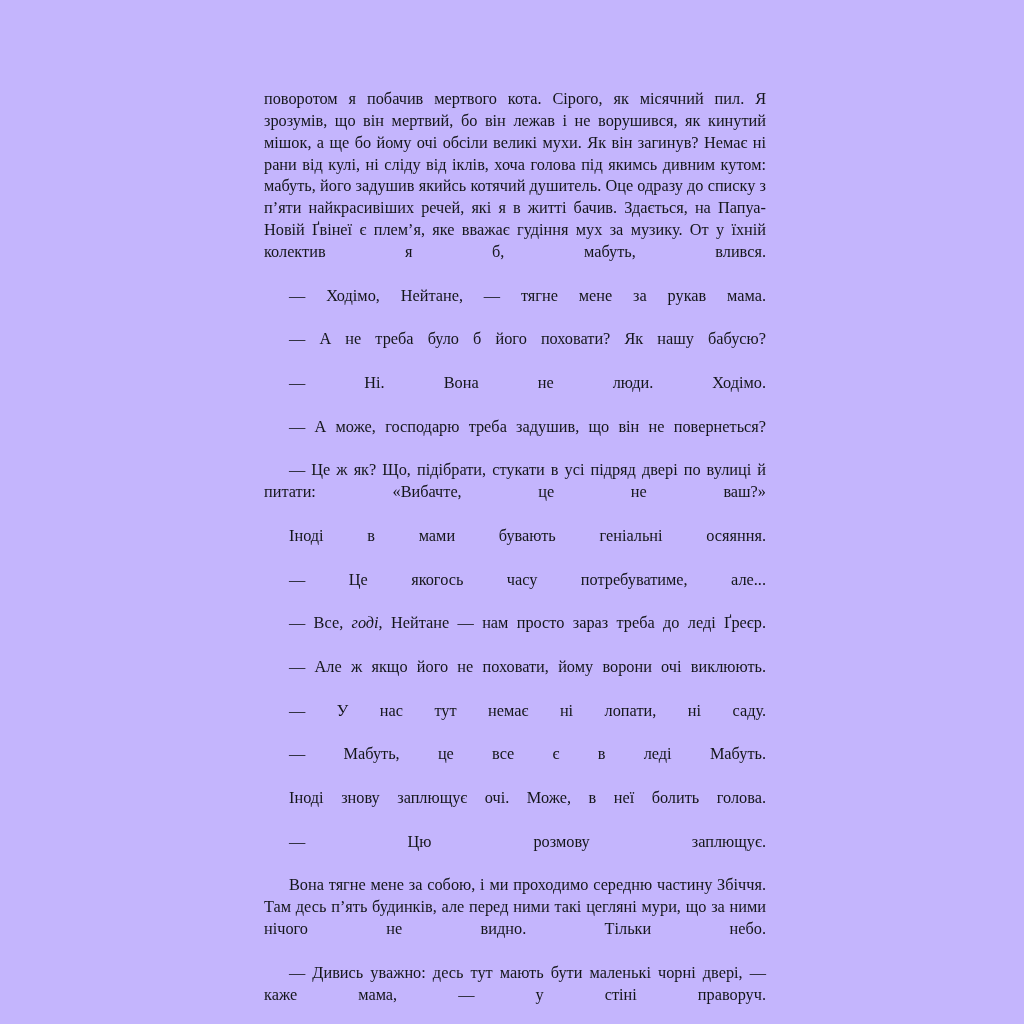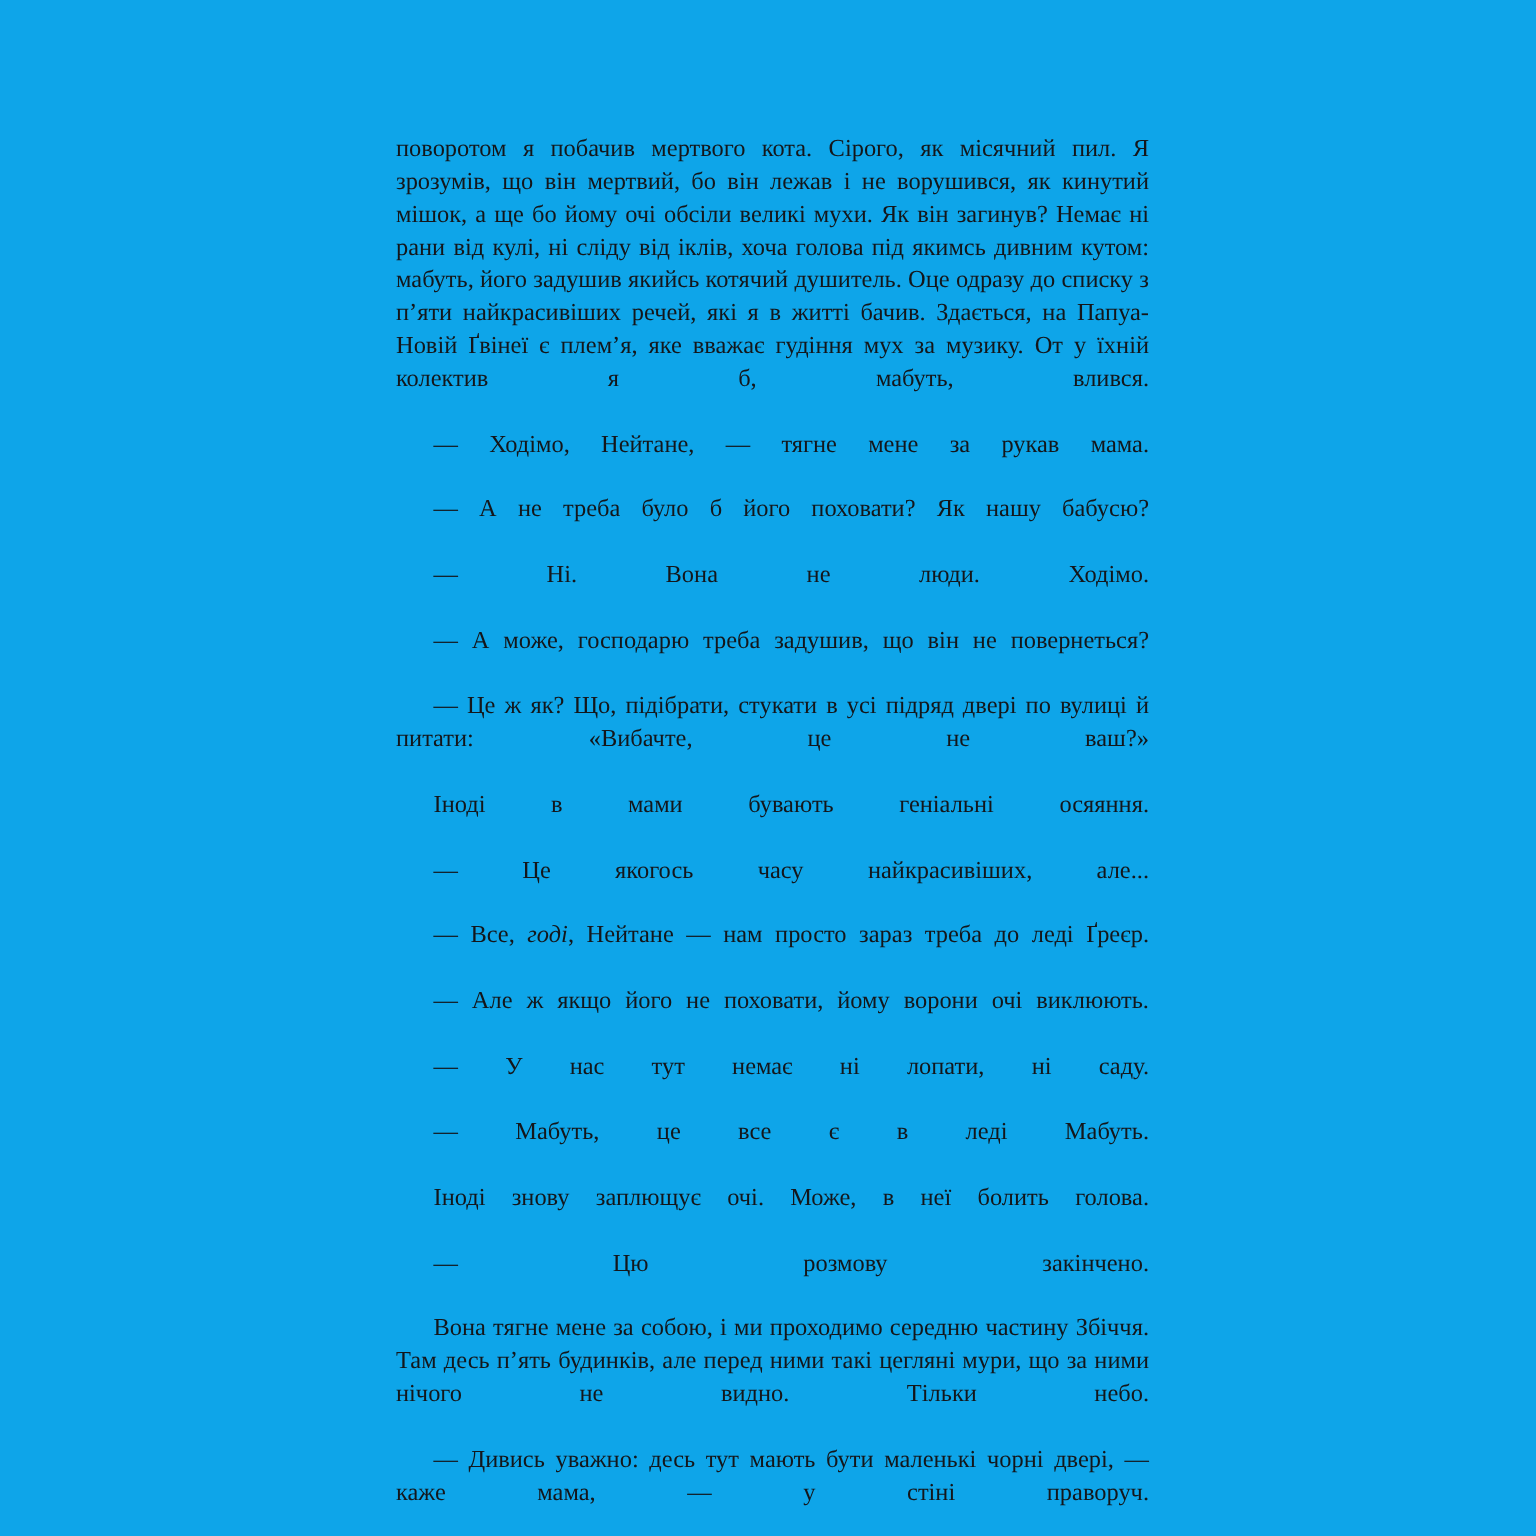--- a/index.html
+++ b/index.html
@@ -12,21 +12,21 @@
     height: 1024px;
     background: #ffffff;
     font-family: "Liberation Serif", "DejaVu Serif", serif;
     overflow: hidden;
   }
 
   .page {
     position: relative;
     width: 1024px;
     height: 1024px;
-    background: #0ea5e9;
+    background: #c4b5fd;
     box-sizing: border-box;
   }
 
   .text-column {
     position: absolute;
     left: 264px;
     top: 88px;
     width: 502px;
     color: #14161a;
     font-size: 16.3px;
@@ -79,27 +79,27 @@
 
   <div class="text-column">
 
     <p class="continued">поворотом я побачив мертвого кота. Сірого, як місячний пил. Я зрозумів, що він мертвий, бо він лежав і не ворушився, як кинутий мішок, а ще бо йому очі обсіли великі мухи. Як він загинув? Немає ні рани від кулі, ні сліду від іклів, хоча голова під якимсь дивним кутом: мабуть, його задушив якийсь котячий душитель. Оце одразу до списку з п’яти найкрасивіших речей, які я в житті бачив. Здається, на Папуа-Новій Ґвінеї є плем’я, яке вважає гудіння мух за музику. От у їхній колектив я б, мабуть, влився.</p>
     <p>— Ходімо, Нейтане, — тягне мене за рукав мама.</p>
     <p>— А не треба було б його поховати? Як нашу бабусю?</p>
     <p>— Ні. Вона не люди. Ходімо.</p>
     <p>— А може, господарю треба задушив, що він не повернеться?</p>
     <p>— Це ж як? Що, підібрати, стукати в усі підряд двері по вулиці й питати: «Вибачте, це не ваш?»</p>
     <p>Іноді в мами бувають геніальні осяяння.</p>
-    <p>— Це якогось часу найкрасивіших, але...</p>
+    <p>— Це якогось часу потребуватиме, але...</p>
     <p>— Все, <em>годі</em>, Нейтане — нам просто зараз треба до леді Ґреєр.</p>
     <p>— Але ж якщо його не поховати, йому ворони очі виклюють.</p>
     <p>— У нас тут немає ні лопати, ні саду.</p>
     <p>— Мабуть, це все є в леді Мабуть.</p>
     <p>Іноді знову заплющує очі. Може, в неї болить голова.</p>
-    <p>— Цю розмову закінчено.</p>
+    <p>— Цю розмову заплющує.</p>
     <p>Вона тягне мене за собою, і ми проходимо середню частину Збіччя. Там десь п’ять будинків, але перед ними такі цегляні мури, що за ними нічого не видно. Тільки небо.</p>
     <p>— Дивись уважно: десь тут мають бути маленькі чорні двері, — каже мама, — у стіні праворуч.</p>
 
   </div>
 
   <div class="folio">10</div>
 
 </div>
 
 </body></html>

